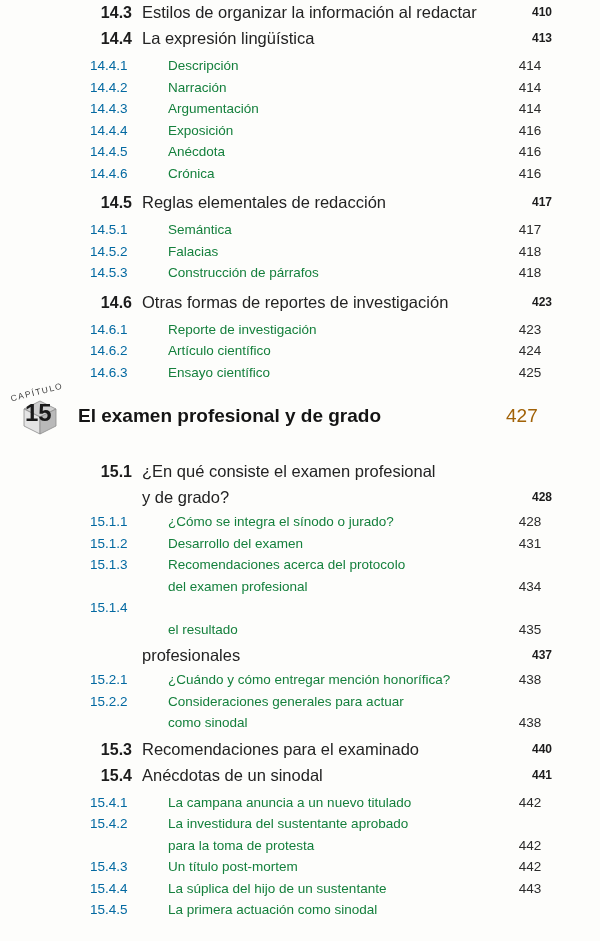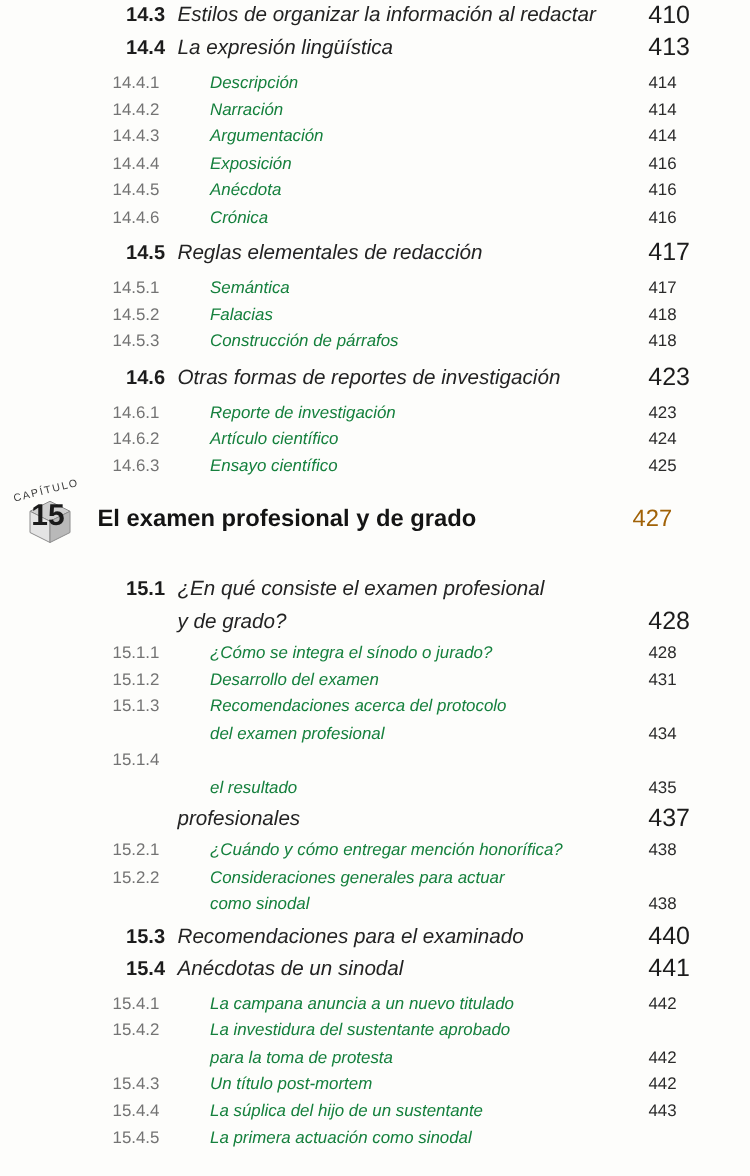--- a/index.html
+++ b/index.html
@@ -40,21 +40,20 @@
     font-weight: bold;
     color: #1c1c1c;
   }
   .num.light {
     font-weight: normal;
     color: #3a3a3a;
   }
   .txt {
     flex: 1 1 auto;
     color: #232323;
-    font-style: italic;
   }
   .pg {
     flex: 0 0 auto;
     text-align: right;
     color: #1c1c1c;
   }
 
   
   .lvl2 {
     font-size: 16.5px;
@@ -65,35 +64,35 @@
     width: 54px;
     margin-left: 78px;
     font-weight: bold;
     font-size: 16px;
   }
   .lvl2 .txt {
     margin-left: 10px;
   }
   .lvl2 .pg {
     width: 46px;
-    font-weight: normal;
-    font-size: 20px;
+    font-weight: bold;
+    font-size: 12px;
   }
 
   
   .lvl3 {
     font-size: 13.5px;
     line-height: 21.5px;
   }
   .lvl3 .num {
     width: 54px;
     margin-left: 90px;
     font-weight: normal;
     text-align: left;
-    color: #737373;
+    color: #0369a1;
   }
   .lvl3 .txt {
     margin-left: 24px;
     color: #15803d;
   }
   .lvl3 .pg {
     width: 44px;
     font-size: 13.5px;
     color: #2b2b2b;
     text-align: center;

